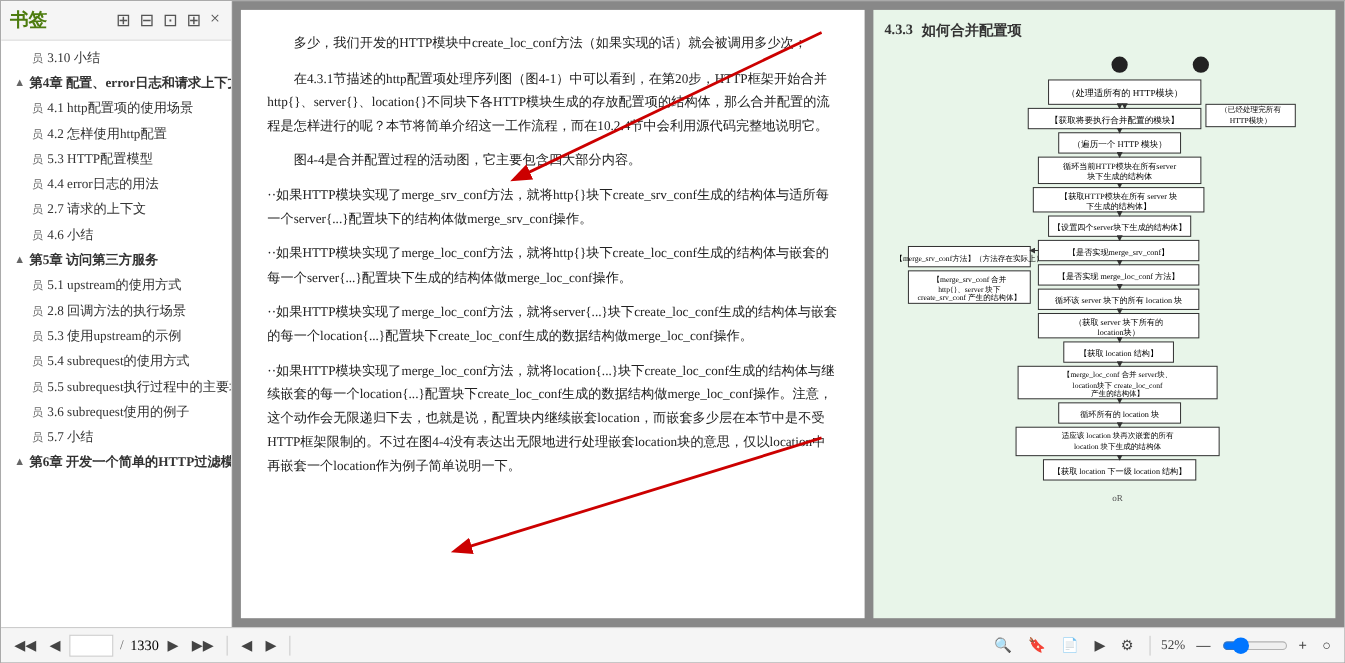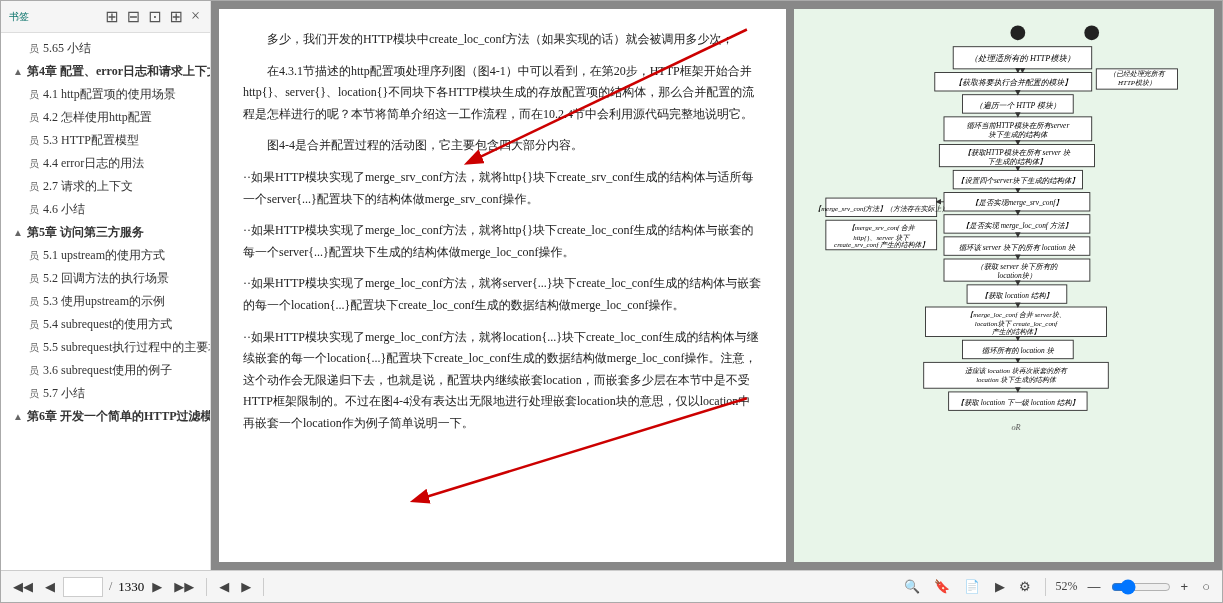--- a/index.html
+++ b/index.html
@@ -7,21 +7,21 @@
 
     .app-window { width: 1223px; height: 603px; display: flex; flex-direction: column; background: #fff; border: 1px solid #aaa; }
     .title-close { font-size: 14px; color: #666; cursor: pointer; }
 
     
     .main-area { display: flex; flex: 1; overflow: hidden; }
 
     
     .sidebar { width: 210px; background: #fff; border-right: 1px solid #ddd; display: flex; flex-direction: column; flex-shrink: 0; overflow: hidden; }
     .sidebar-header { padding: 6px 8px; border-bottom: 1px solid #ddd; display: flex; align-items: center; justify-content: space-between; background: #f5f5f5; }
-    .sidebar-title { font-size: 10px; font-weight: normal; color: #0f766e; }
+    .sidebar-title { font-size: 17px; font-weight: bold; color: #4d7c0f; }
     .sidebar-toolbar { display: flex; gap: 4px; }
     .sidebar-btn { font-size: 16px; color: #555; cursor: pointer; padding: 0 2px; }
     .sidebar-content { flex: 1; overflow-y: auto; padding: 4px 0; }
 
     .tree-item { display: flex; align-items: center; padding: 3px 8px; cursor: pointer; font-size: 12px; color: #333; white-space: nowrap; overflow: hidden; text-overflow: ellipsis; }
     .tree-item.level1 { padding-left: 12px; font-weight: bold; }
     .tree-item.level2 { padding-left: 28px; }
     .tree-item .bullet { margin-right: 4px; color: #666; font-size: 10px; flex-shrink: 0; }
 
     
@@ -33,21 +33,21 @@
     .pdf-content p { margin-bottom: 10px; text-indent: 2em; }
 
     
     .arrow-overlay { position: absolute; top: 0; left: 0; width: 100%; height: 100%; pointer-events: none; }
 
     
     .pdf-page-right { width: 420px; background: #e8f5e9; margin: 8px 8px 8px 4px; overflow: hidden; position: relative; flex-shrink: 0; }
     .pdf-page-right-content { padding: 10px; height: 100%; }
     .section-title-right { font-size: 13px; font-weight: bold; color: #333; margin-bottom: 8px; display: flex; gap: 8px; }
     .section-num { color: #333; }
-    .diagram-area { position: relative; width: 100%; height: 480px; font-style: italic; }
+    .diagram-area { position: relative; width: 100%; height: 480px; }
 
     
     .bottom-toolbar { height: 32px; background: #f5f5f5; border-top: 1px solid #ccc; display: flex; align-items: center; padding: 0 8px; gap: 4px; flex-shrink: 0; }
     .toolbar-btn { font-size: 13px; color: #444; cursor: pointer; padding: 2px 4px; border: none; background: none; }
     .page-input { width: 40px; height: 20px; border: 1px solid #ccc; text-align: center; font-size: 12px; }
     .page-total { font-size: 12px; color: #666; margin: 0 2px; }
     .toolbar-sep { width: 1px; height: 18px; background: #ccc; margin: 0 4px; }
     .toolbar-right { margin-left: auto; display: flex; align-items: center; gap: 6px; }
     .zoom-display { font-size: 12px; color: #444; text-align: right; }
     .zoom-slider { width: 60px; }
@@ -71,21 +71,21 @@
           <span class="sidebar-btn">⊟</span>
           <span class="sidebar-btn">⊡</span>
           <span class="sidebar-btn">⊞</span>
           <span class="sidebar-btn title-close">×</span>
         </div>
       </div>
       <div class="sidebar-content">
 
       <div class="tree-item level2">
             <span class="bullet">员 </span>
-            <span>5.65 小结</span>
+            <span>3.10 小结</span>
           </div>
           <div class="tree-item level1">
             <span class="bullet">▲ </span>
             <span>第4章 配置、error日志和请求上下文</span>
           </div>
           <div class="tree-item level2">
             <span class="bullet">员 </span>
             <span>4.1 http配置项的使用场景</span>
           </div>
           <div class="tree-item level2">
@@ -111,21 +111,21 @@
           <div class="tree-item level1">
             <span class="bullet">▲ </span>
             <span>第5章 访问第三方服务</span>
           </div>
           <div class="tree-item level2">
             <span class="bullet">员 </span>
             <span>5.1 upstream的使用方式</span>
           </div>
           <div class="tree-item level2">
             <span class="bullet">员 </span>
-            <span>5.2 回调方法的执行场景</span>
+            <span>2.8 回调方法的执行场景</span>
           </div>
           <div class="tree-item level2">
             <span class="bullet">员 </span>
             <span>5.3 使用upstream的示例</span>
           </div>
           <div class="tree-item level2">
             <span class="bullet">员 </span>
             <span>5.4 subrequest的使用方式</span>
           </div>
           <div class="tree-item level2">
@@ -173,20 +173,24 @@
           </defs>
 
           <line x1="540" y1="20" x2="255" y2="150" stroke="#cc0000" stroke-width="2.5" marker-end="url(#arrowhead)"></line>
 
           <line x1="540" y1="380" x2="200" y2="480" stroke="#cc0000" stroke-width="2.5" marker-end="url(#arrowhead2)"></line>
         </svg>
       </div>
 
       <div class="pdf-page-right">
         <div class="pdf-page-right-content">
+          <div class="section-title-right">
+            <span class="section-num">4.3.3</span>
+            <span>如何合并配置项</span>
+          </div>
 
           <div class="diagram-area" id="diagram-container">
           <svg width="100%" height="100%" viewBox="0 0 390 520">
 
     <circle cx="210" cy="15" r="8" fill="#222"></circle>
     <circle cx="290" cy="15" r="8" fill="#222"></circle>
 
     <rect x="140" y="30" width="150" height="24" fill="white" stroke="#333" rx="0"></rect>
     <text x="215" y="46" text-anchor="middle" font-size="9" font-family="SimSun,serif">（处理适所有的 HTTP模块）</text>
 

